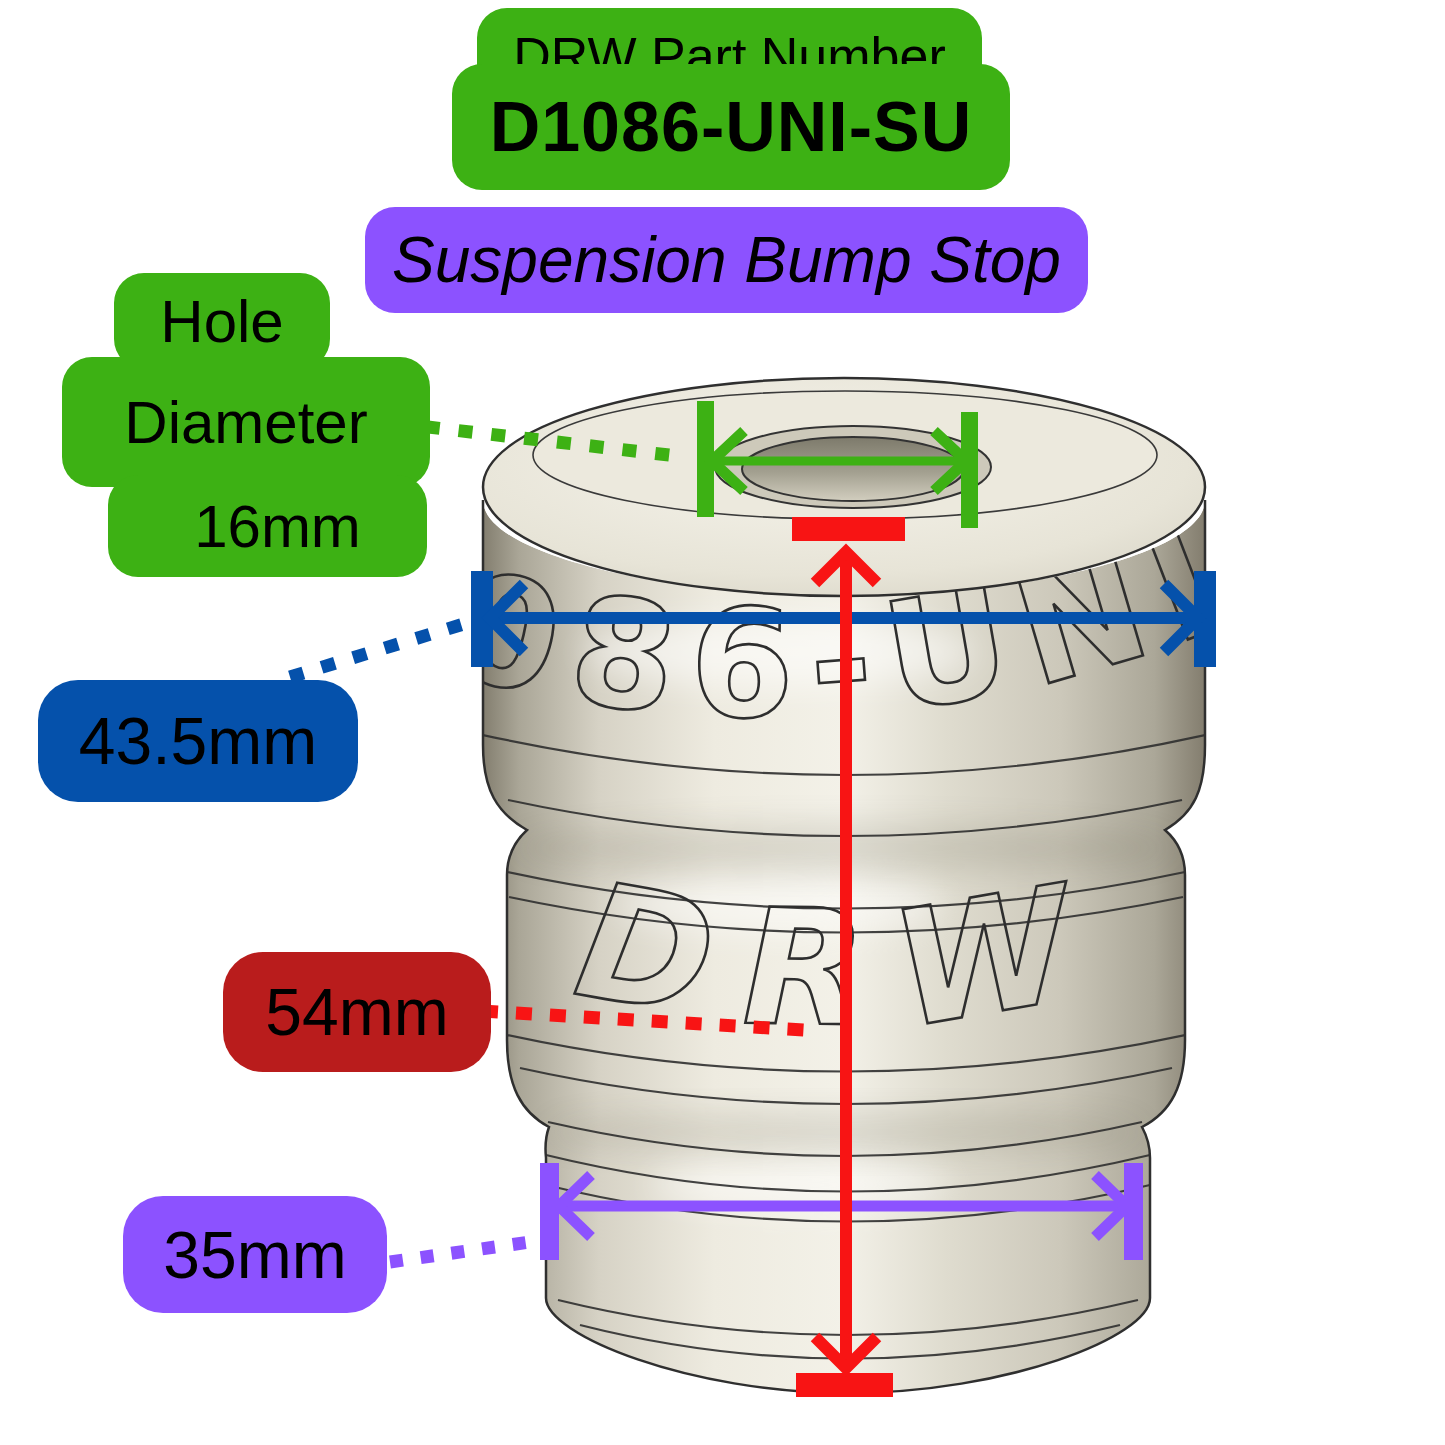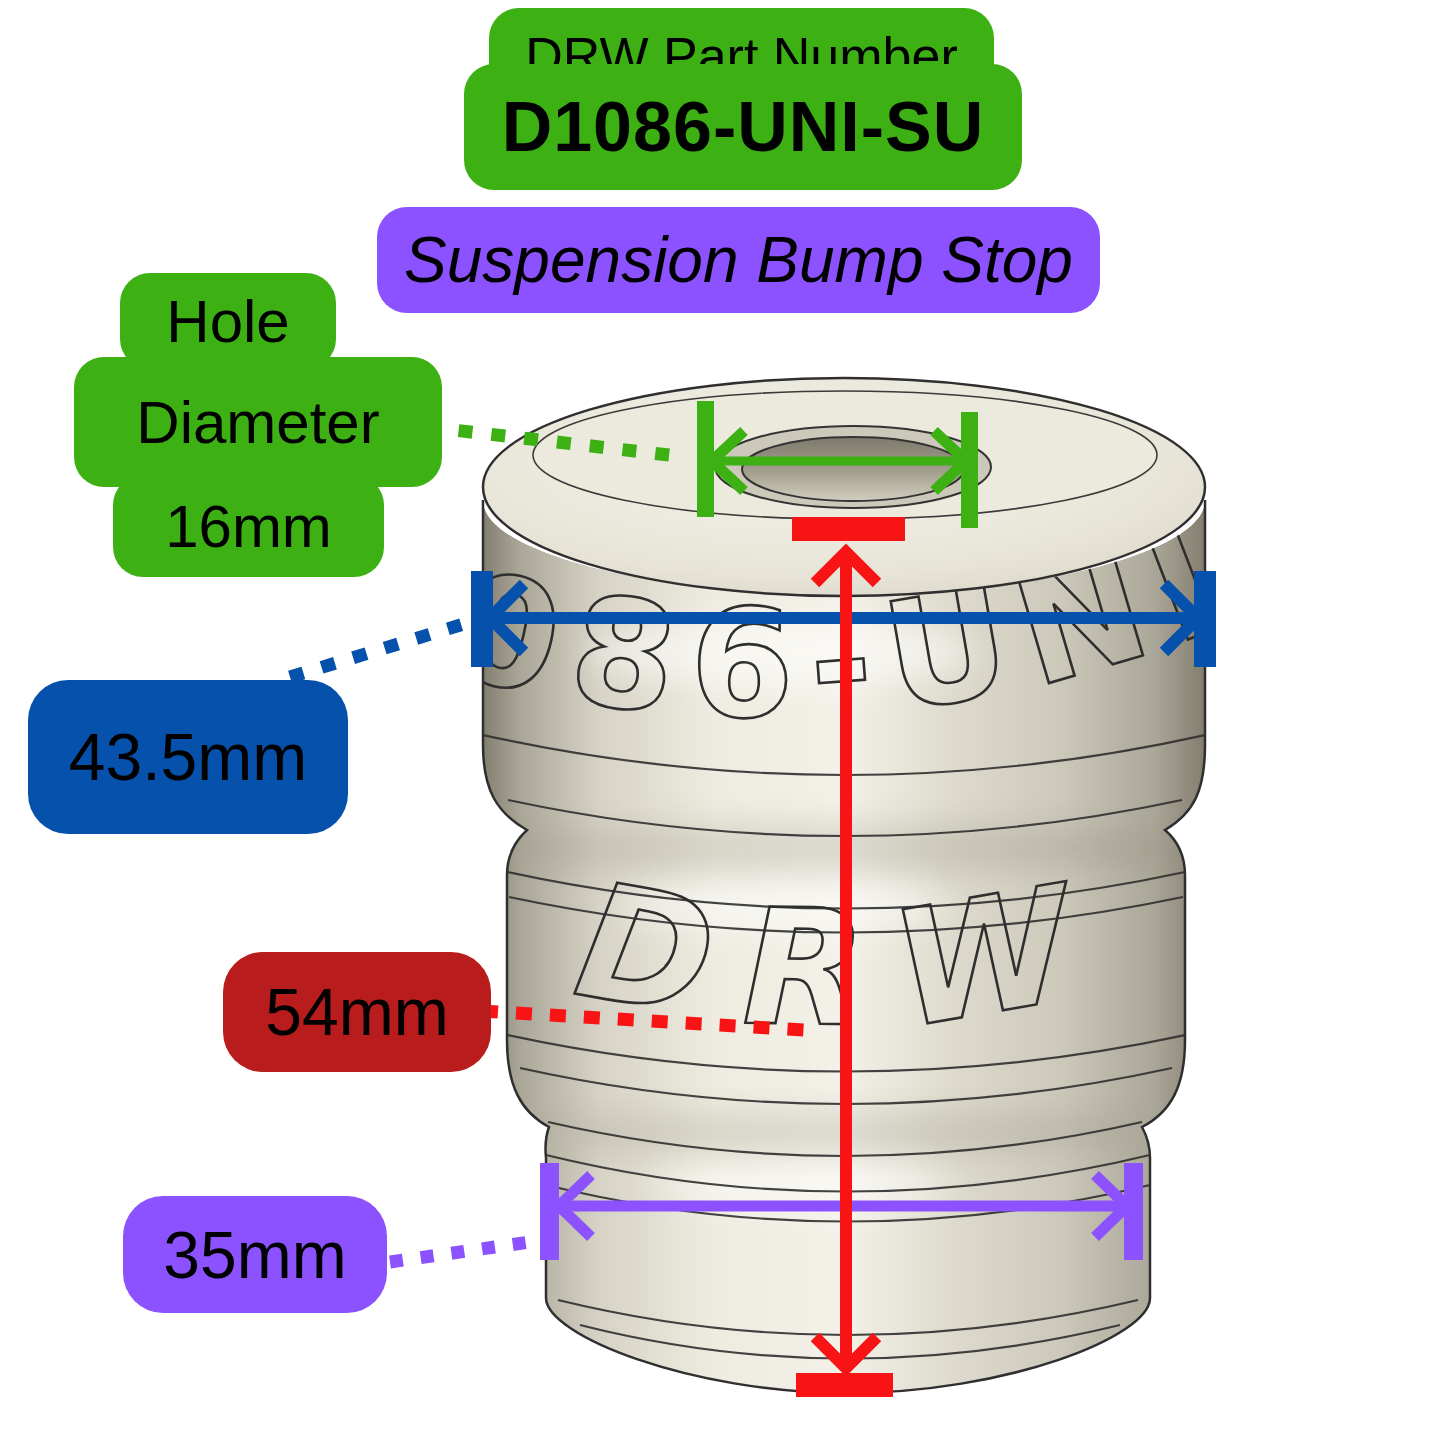--- a/index.html
+++ b/index.html
@@ -14,21 +14,21 @@
   .badge{
     position:absolute;
     display:flex;align-items:center;justify-content:center;
     color:#000;white-space:nowrap;
     text-align:center;
   }
   .b-green{background:#3db114;}
   .b-purple{background:#8c52ff;}
   .b-blue{background:#0551ab;}
   .b-red{background:#b91c1c;}
-  .r30{border-radius:30px;margin-left:12px;}
+  .r30{border-radius:30px;}
   .r40{border-radius:40px;}
   
   .t-pn-label{font-size:52px;}
   .t-pn-value{font-size:70px;font-weight:bold;letter-spacing:1px;}
   .t-product{font-size:64px;font-style:italic;}
   .t-holeline{font-size:60px;}
   .t-dim{font-size:66px;}
 </style>
 </head>
 <body>
@@ -165,31 +165,31 @@
     <span>DRW Part Number</span>
   </div>
   <div class="badge b-green r30 t-pn-value" style="left:452px;top:64px;width:558px;height:126px;">
     <span>D1086-UNI-SU</span>
   </div>
 
   <div class="badge b-purple r30 t-product" style="left:365px;top:207px;width:723px;height:106px;">
     <span>Suspension Bump Stop</span>
   </div>
 
-  <div class="badge b-green r30 t-holeline" style="left:108px;top:273px;width:216px;height:96px;">
+  <div class="badge b-green r30 t-holeline" style="left:114px;top:273px;width:216px;height:96px;">
     <span>Hole</span>
   </div>
   <div class="badge b-green r30 t-holeline" style="left:62px;top:357px;width:368px;height:130px;">
     <span>Diameter</span>
   </div>
-  <div class="badge b-green r30 t-holeline" style="left:101px;top:475px;width:271px;height:102px;">
+  <div class="badge b-green r30 t-holeline" style="left:108px;top:475px;width:299px;height:102px;padding-left:20px;">
     <span>16mm</span>
   </div>
 
-  <div class="badge b-blue r40 t-dim" style="left:28px;top:680px;width:320px;height:154px;">
+  <div class="badge b-blue r40 t-dim" style="left:38px;top:680px;width:320px;height:122px;">
     <span>43.5mm</span>
   </div>
 
   <div class="badge b-red r40 t-dim" style="left:223px;top:952px;width:268px;height:120px;">
     <span>54mm</span>
   </div>
 
   <div class="badge b-purple r40 t-dim" style="left:123px;top:1196px;width:264px;height:117px;">
     <span>35mm</span>
   </div>

